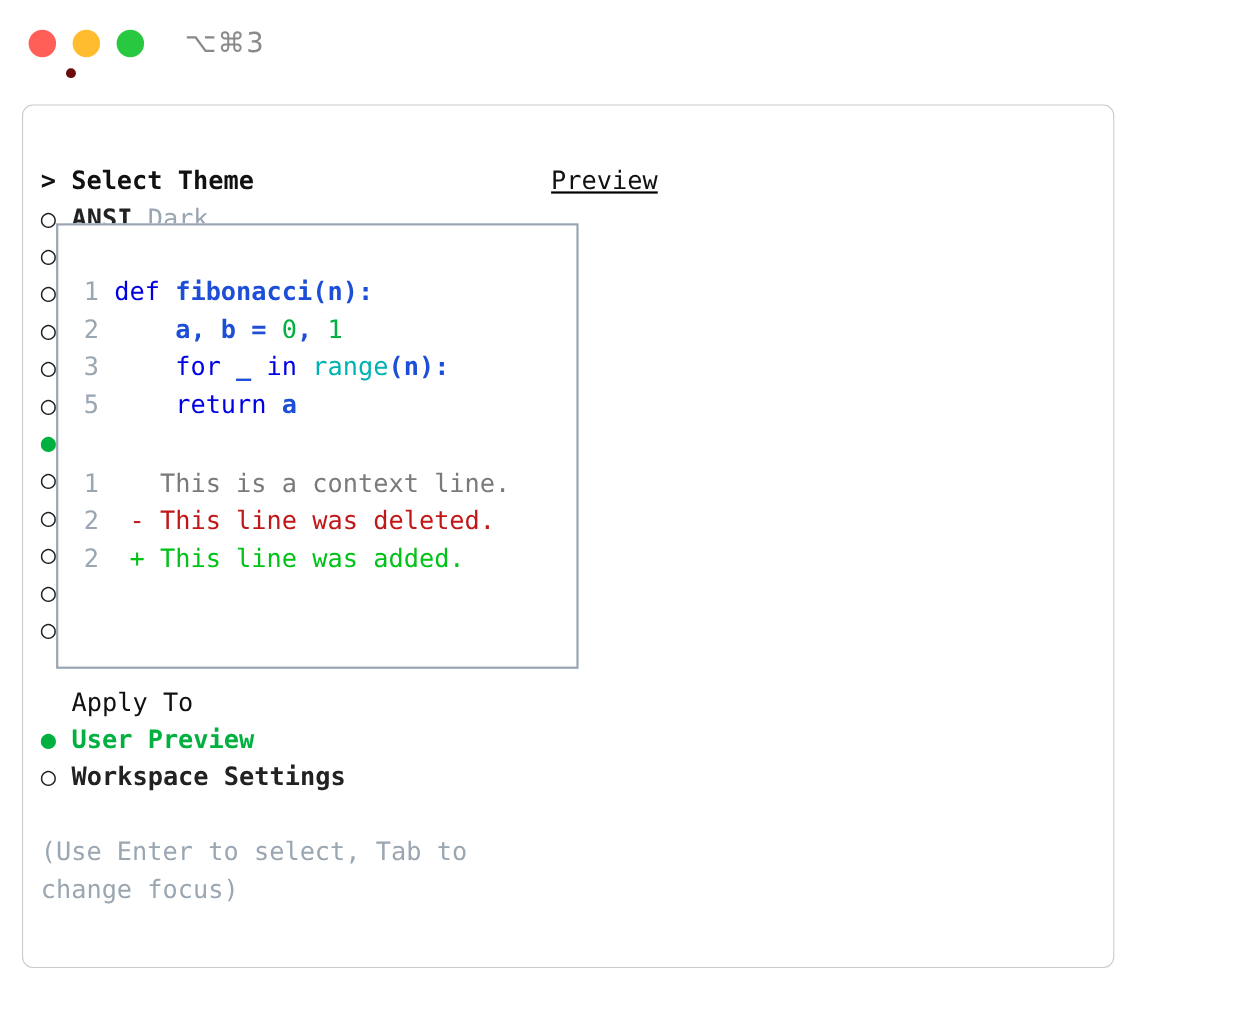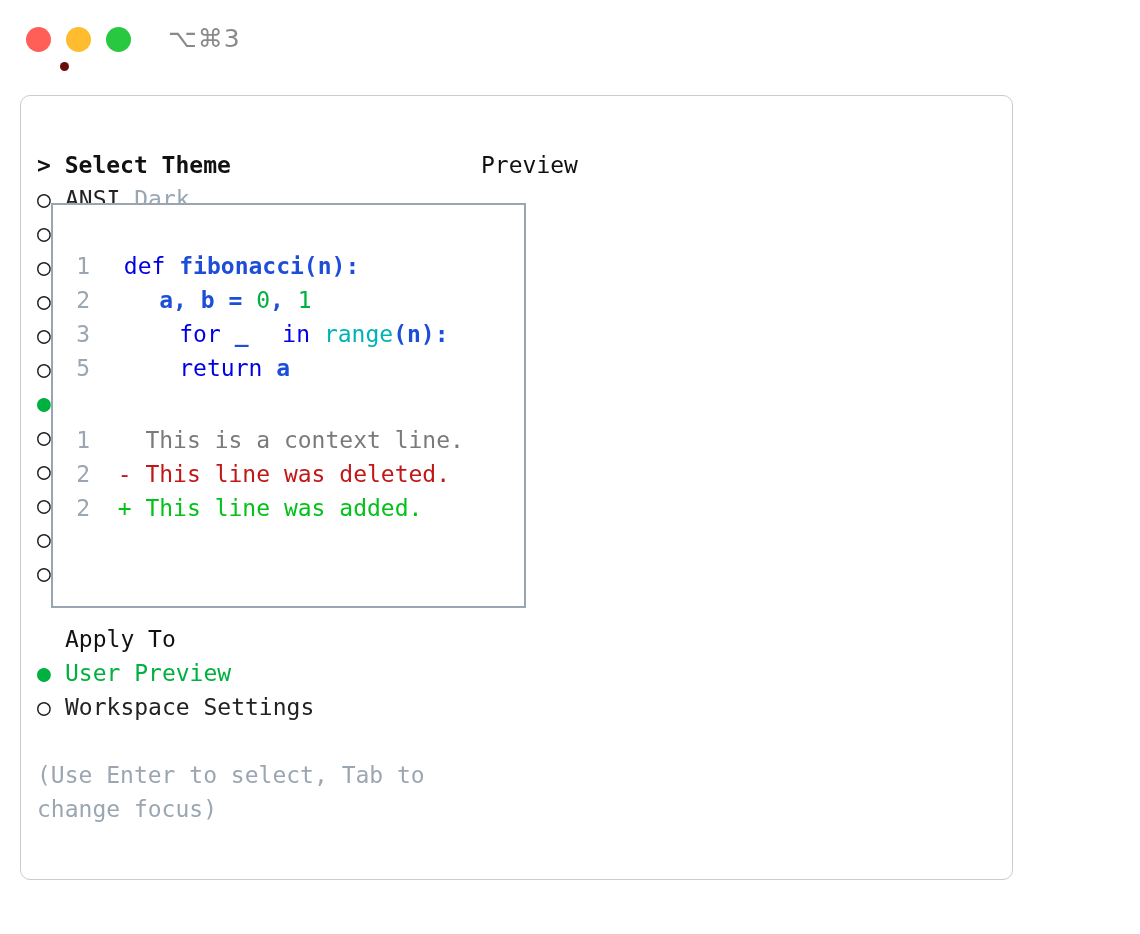--- a/index.html
+++ b/index.html
@@ -99,21 +99,21 @@
     color: #111111;
   }
   .section-head.bold { font-weight: bold; }
 
   .marker {
     display: inline-block;
     width: 28px;
     white-space: pre;
   }
 
-  .theme-label { color: #222222; }
+  .theme-label { color: #222222; font-weight: bold; }
   .variant     { color: #9AA6B2; }
 
   .row.selected .marker,
   .row.selected .theme-label { color: #00B140; }
 
   #apply-head {
     margin-top: 32px;
     padding-left: 28px;
   }
 
@@ -122,23 +122,24 @@
     font-size: 23px;
     line-height: 34px;
     color: #9AA6B2;
     width: 405px;
     white-space: normal;
   }
 
   
   #right-col {
     position: absolute;
-    left: 460px;
+    left: 480px;
     top: 52px;
     width: 500px;
+    text-decoration: underline;
   }
 
   #preview-title {
     font-size: 23px;
     line-height: 34px;
     color: #111111;
     white-space: pre;
   }
 
   #preview-panel {
@@ -165,21 +166,21 @@
     white-space: pre;
   }
 
   .ln {
     display: inline-block;
     width: 22px;
     text-align: right;
     color: #9AA6B2;
   }
 
-  .kw    { color: #0000E6; margin-left: 20px; }
+  .kw    { color: #0000E6; }
   .fn    { color: #00B3B3; }
   .num   { color: #00B140; }
   .plain { color: #1d4ed8; font-weight: bold; }
 
   .gap { height: 38px; }
 
   .diff-ctx { color: #7A7A7A; }
   .diff-del { color: #C01818; }
   .diff-add { color: #00C217; }
 </style>

